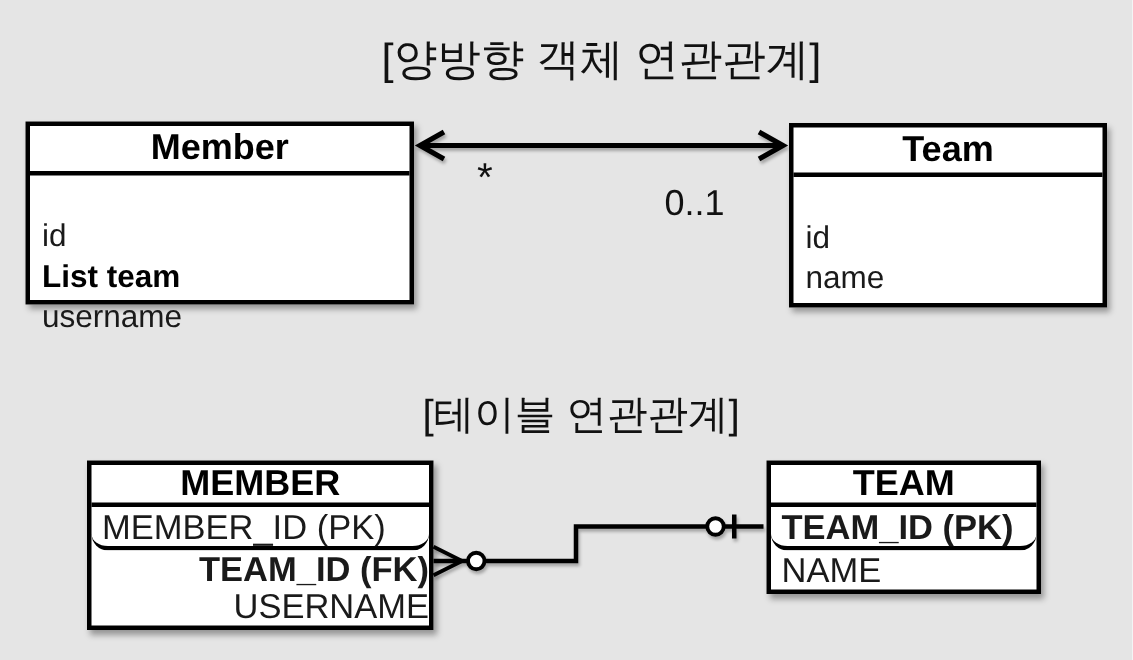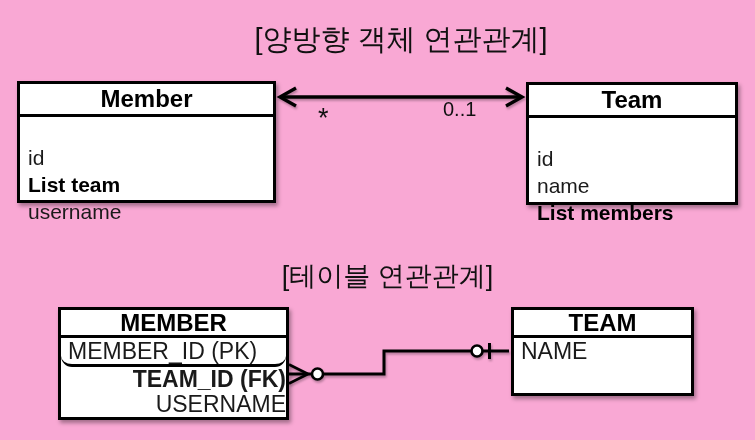--- a/index.html
+++ b/index.html
@@ -6,21 +6,21 @@
     margin: 0;
     padding: 0;
     background: #ffffff;
     font-family: "Liberation Sans", "DejaVu Sans", sans-serif;
     color: #000000;
   }
   #canvas {
     position: relative;
     width: 755px;
     height: 440px;
-    background: #f9a8d4;
+    background: #e5e5e5;
     overflow: hidden;
   }
   .diagram-title {
     position: absolute;
     text-align: center;
     color: #111111;
     white-space: nowrap;
   }
   #title-object {
     left: 180px; top: 20px; width: 442px;
@@ -59,21 +59,21 @@
     white-space: nowrap;
   }
   .bold { font-weight: bold; color: #000000; }
   
   .multiplicity {
     position: absolute;
     color: #111111;
     white-space: nowrap;
   }
   #mult-member { left: 318px; top: 103px; font-size: 27px; }
-  #mult-team   { left: 443px; top: 98px; font-size: 20px; }
+  #mult-team   { left: 443px; top: 122px; font-size: 24px; }
   
   .er-table {
     position: absolute;
     box-sizing: border-box;
     border: 3px solid #000000;
     background: #ffffff;
     box-shadow: 2px 3px 4px rgba(0,0,0,0.35);
   }
   #member-table { left: 58px;  top: 307px; width: 231px; height: 113px; }
   #team-table   { left: 511px; top: 307px; width: 183px; height: 89px; }
@@ -126,40 +126,40 @@
       <div class="uml-field bold">List team</div>
       <div class="uml-field">username</div>
     </div>
   </div>
 
   <div class="uml-box" id="team-class-box">
     <div class="uml-header">Team</div>
     <div class="uml-body">
       <div class="uml-field">id</div>
       <div class="uml-field">name</div>
-      <div class="uml-field bold">List members</div>
     </div>
   </div>
 
   <div class="multiplicity" id="mult-member">*</div>
   <div class="multiplicity" id="mult-team">0..1</div>
 
   <div class="diagram-title" id="title-table">[테이블 연관관계]</div>
 
   <div class="er-table" id="member-table">
     <div class="er-header">MEMBER</div>
     <div class="er-row divided">MEMBER_ID (PK)</div>
     <div class="er-cell-multi">
       <div class="er-line bold">TEAM_ID (FK)</div>
       <div class="er-line">USERNAME</div>
     </div>
   </div>
 
   <div class="er-table" id="team-table">
     <div class="er-header">TEAM</div>
+    <div class="er-row divided bold">TEAM_ID (PK)</div>
     <div class="er-row">NAME</div>
   </div>
 
   <svg id="connector-layer" viewBox="0 0 755 440" xmlns="http://www.w3.org/2000/svg">
 
     <g class="shadowed" stroke="#000000" fill="none" stroke-width="3.4">
       <line x1="281" y1="97" x2="521" y2="97"></line>
       <polyline points="296,88 280,97 296,106"></polyline>
       <polyline points="506,88 522,97 506,106"></polyline>
     </g>

